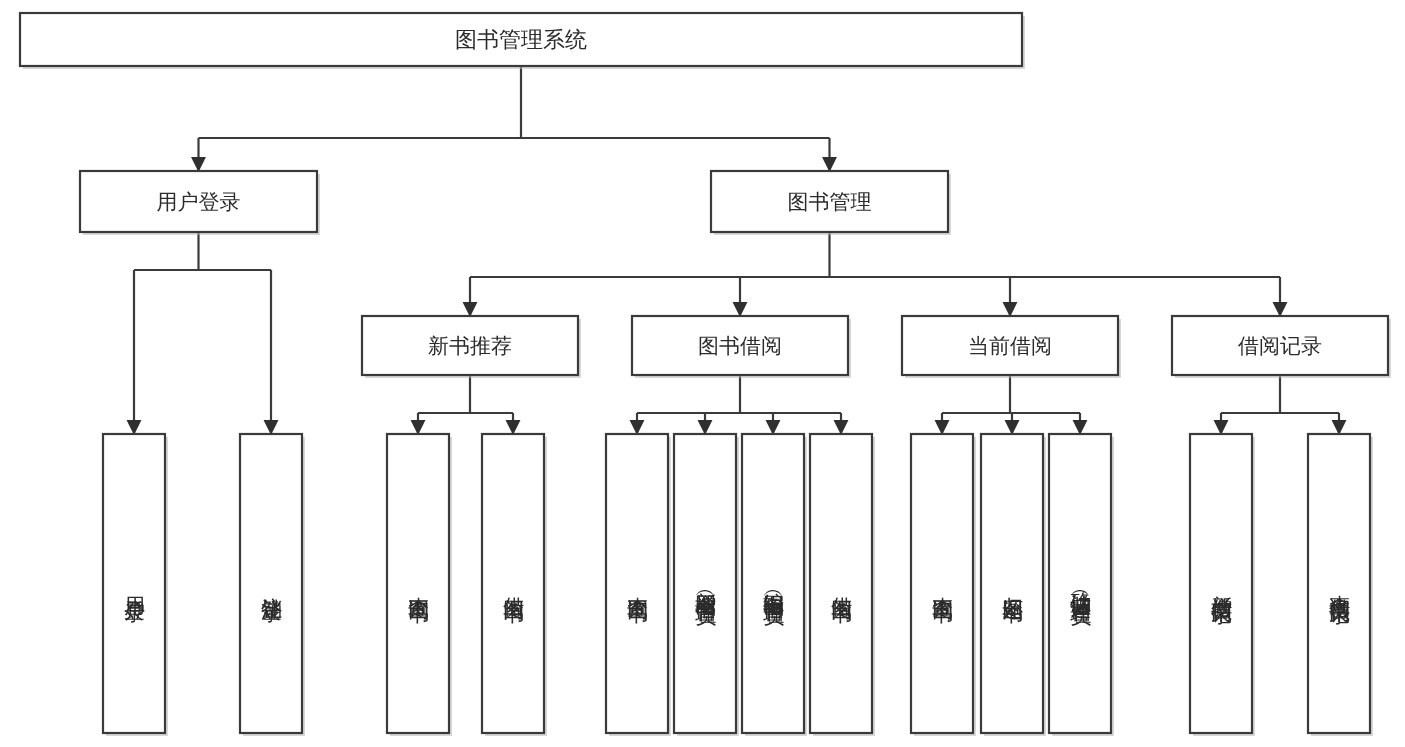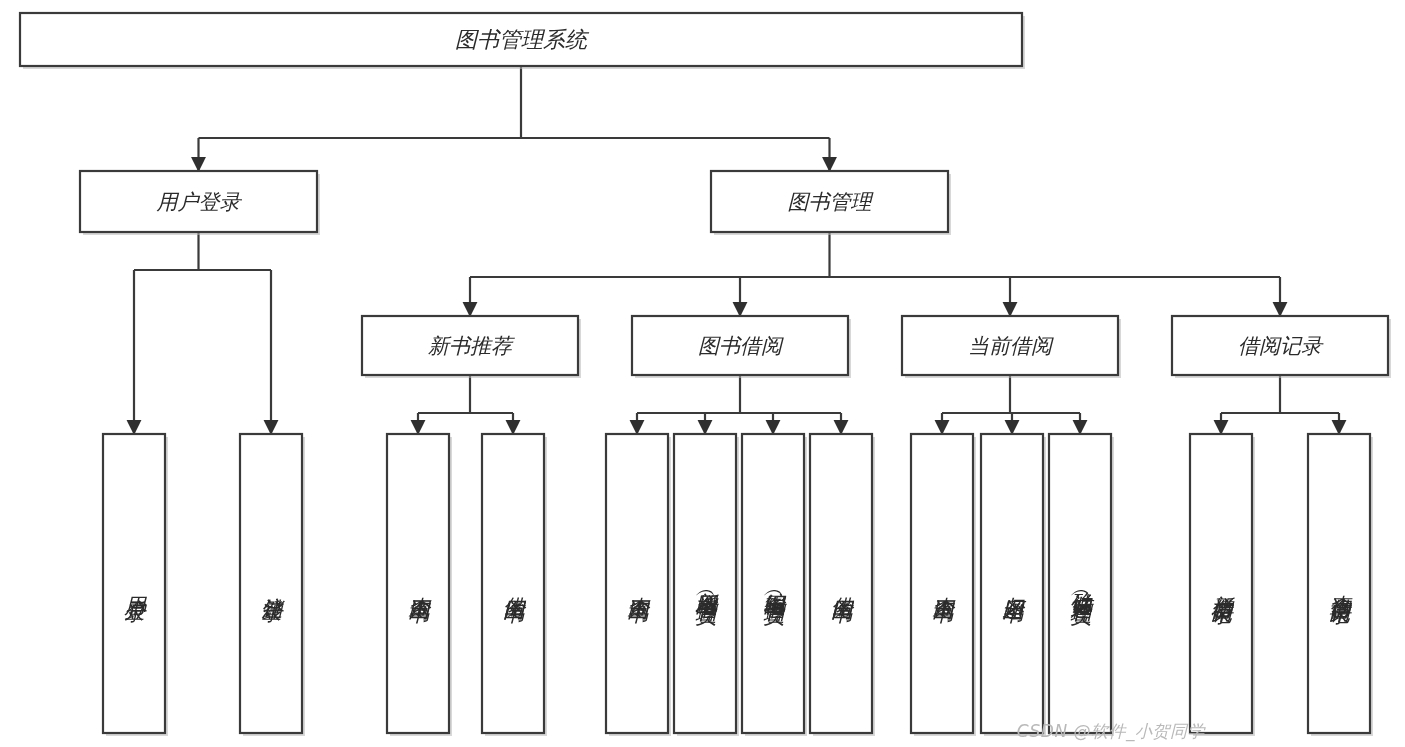--- a/index.html
+++ b/index.html
@@ -11,21 +11,20 @@
     width: 1405px;
     height: 747px;
     font-family: "DejaVu Sans", "Liberation Sans", sans-serif;
     overflow: hidden;
     position: relative;
   }
   #diagram-root {
     position: relative;
     width: 1213px;
     height: 747px;
-    font-style: italic;
   }
   svg.flow {
     position: absolute;
     top: 0;
     left: 0;
     width: 1405px;
     height: 747px;
     display: block;
   }
   .node-rect {
@@ -231,14 +230,13 @@
       <div class="leaf-label-wrap" style="left: 674px; top: 434px; width: 62px; height: 299px;">新增图书（管理员）</div>
       <div class="leaf-label-wrap" style="left: 742px; top: 434px; width: 62px; height: 299px;">编辑图书（管理员）</div>
       <div class="leaf-label-wrap" style="left: 810px; top: 434px; width: 62px; height: 299px;">借阅图书</div>
       <div class="leaf-label-wrap" style="left: 911px; top: 434px; width: 62px; height: 299px;">查询图书</div>
       <div class="leaf-label-wrap" style="left: 981px; top: 434px; width: 62px; height: 299px;">归还图书</div>
       <div class="leaf-label-wrap" style="left: 1049px; top: 434px; width: 62px; height: 299px;">确认归还（管理员）</div>
       <div class="leaf-label-wrap" style="left: 1190px; top: 434px; width: 62px; height: 299px;">新增借阅记录</div>
       <div class="leaf-label-wrap" style="left: 1308px; top: 434px; width: 62px; height: 299px;">查询借阅记录</div>
     </div>
 
-  <div class="watermark">CSDN @软件_小贺同学</div>
 </div>
 
 </body></html>

